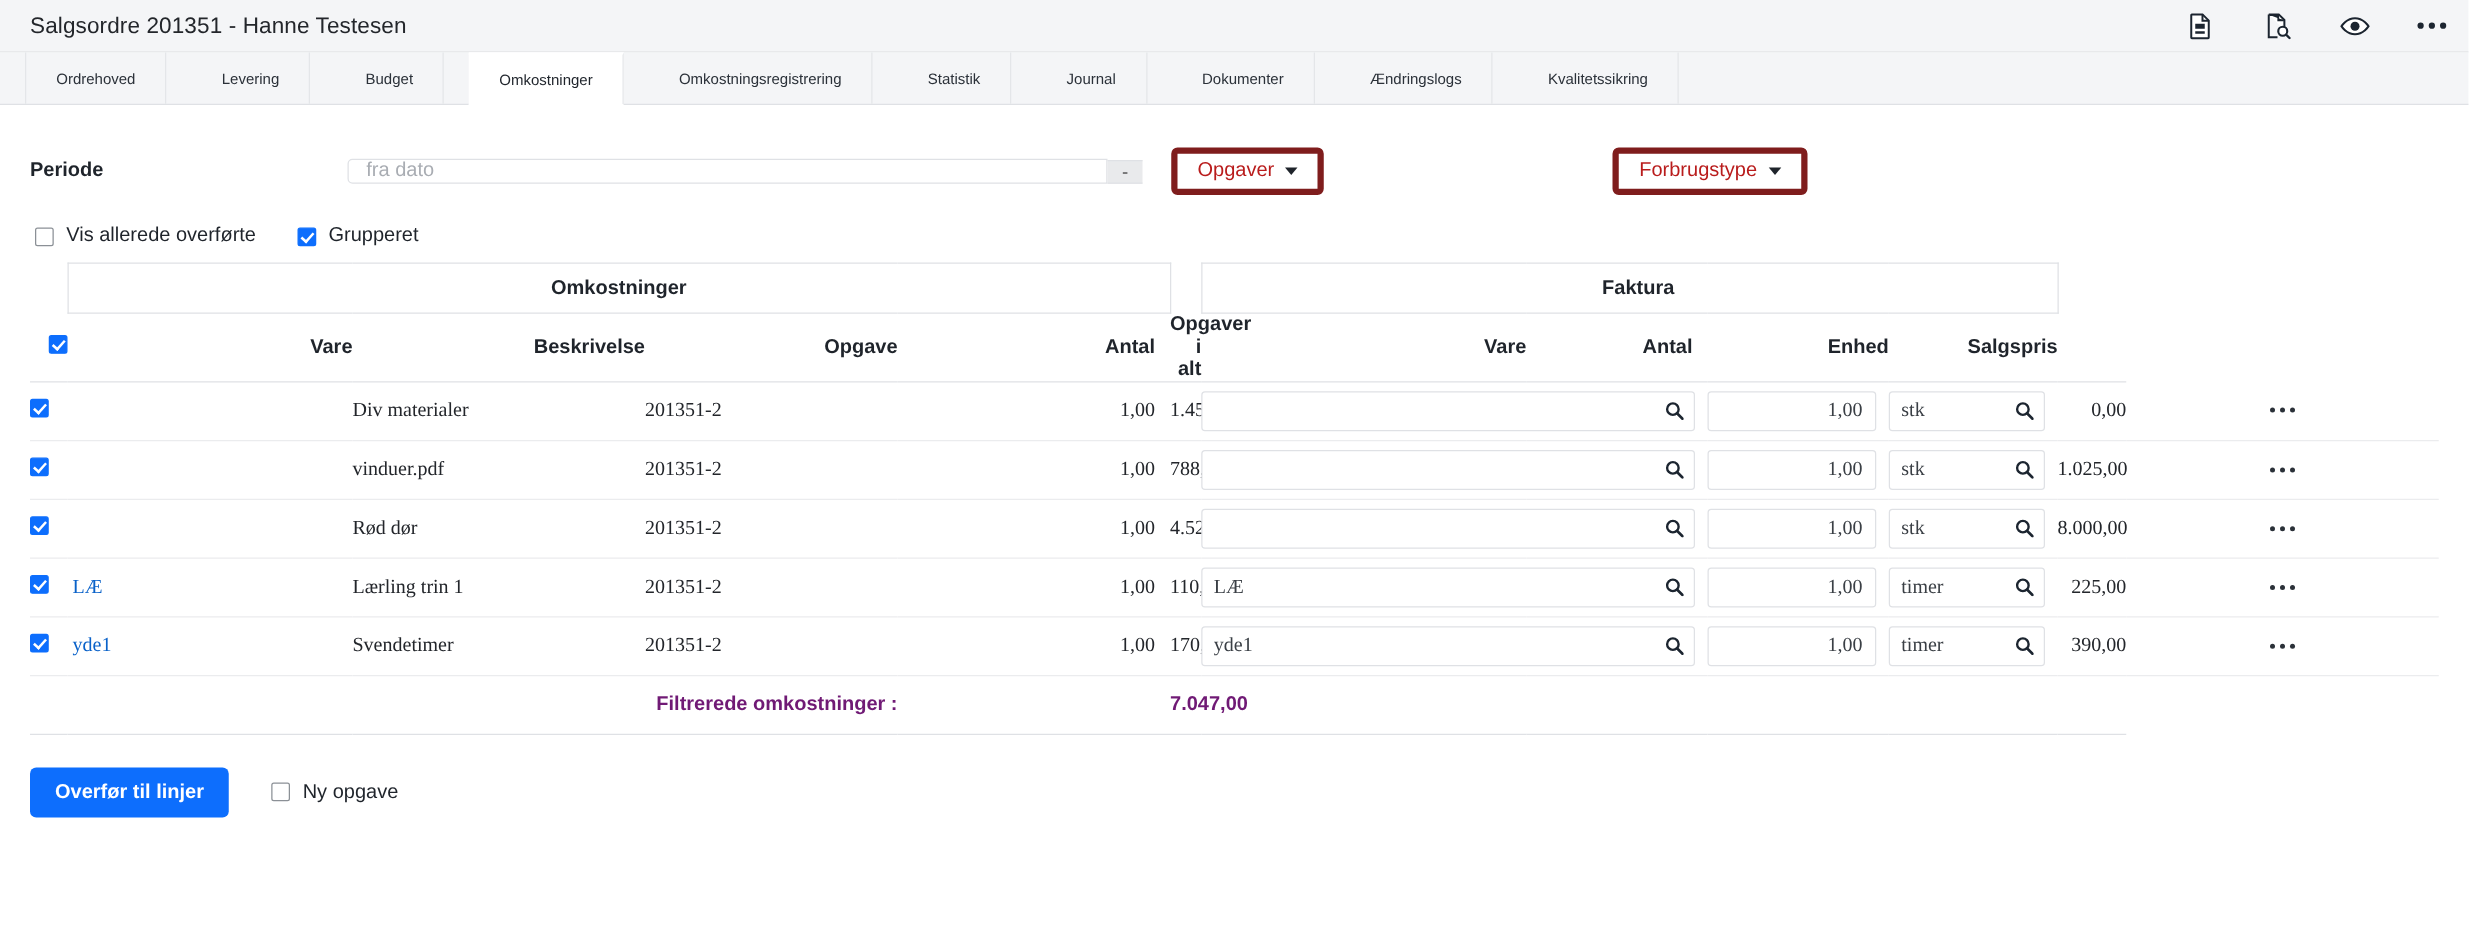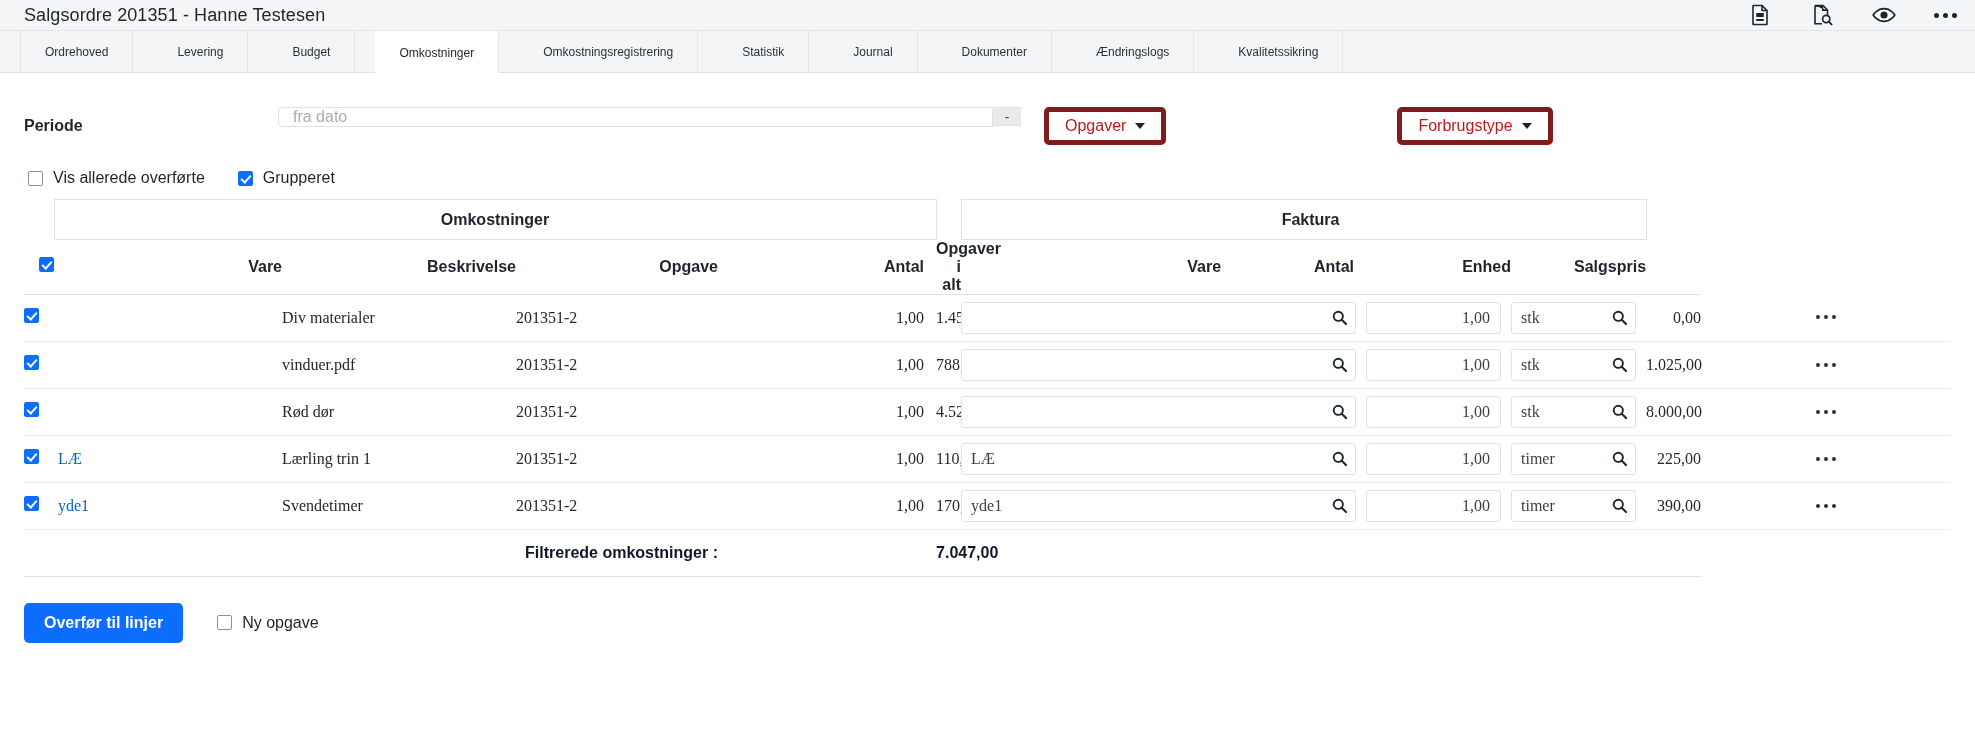--- a/index.html
+++ b/index.html
@@ -7,21 +7,21 @@
     margin: 0; padding: 0;
     width: 1975px; height: 754px;
     background: #ffffff;
     font-family: "Liberation Sans", sans-serif;
     -webkit-font-smoothing: antialiased;
   }
   .app { width: 1975px; height: 754px; position: relative; overflow: hidden; background:#fff; }
 
   
   .titlebar {
-    height: 31px;
+    height: 42px;
     background: #f4f5f7;
     border-bottom: 1px solid #e3e5e8;
     display: flex; align-items: center;
     padding: 0 18px 0 24px;
   }
   .titlebar-title {
     font-size: 18px; color: #23262b; font-weight: 400; letter-spacing: .1px;
   }
   .titlebar-actions { margin-left: auto; display: flex; align-items: center; gap: 38px; }
   .tb-icon { display:flex; align-items:center; justify-content:center; width: 24px; height: 24px; color:#1c2530; cursor: pointer; }
@@ -57,21 +57,21 @@
   }
   .tabs-tail { flex: 1; border-bottom: 0; }
 
   
   .filters {
     display: flex; align-items: center;
     padding: 28px 0 0 24px;
     height: 78px;
   }
   .periode-label { font-size: 16px; font-weight: bold; color:#1f242b; width: 254px; }
-  .daterange { display: flex; align-items: flex-start; width: 743px; height: 38px; }
+  .daterange { display: flex; align-items: center; width: 636px; height: 38px; }
   .date-input {
     flex: 1; border: 1px solid #dfe1e5; background: #fff; border-radius: 4px 0 0 4px;
     font-size: 16px; color: #222; padding: 0 14px; outline: none; font-family: inherit;
   }
   .date-input::placeholder { color: #a9adb3; }
   .date-sep {
     width: 28px; background: #e9eaec; border-top: 1px solid #dfe1e5; border-bottom: 1px solid #dfe1e5;
     display:flex; align-items:center; justify-content:center; font-size:15px; color:#555;
   }
   .date-input.right { border-radius: 0 4px 4px 0; border-left: 0; }
@@ -132,21 +132,21 @@
   .cell-input.num { text-align: right; padding-right: 10px; }
   .mag {
     position: absolute; right: 19px; top: 50%; transform: translateY(-50%);
     width: 16px; height: 16px; color: #1c2530; cursor: pointer; display:flex; align-items:center; justify-content:center;
   }
   .mag svg { display:block; }
   .row-dots { display:flex; gap:4px; align-items:center; justify-content:center; cursor:pointer; }
   .row-dots i { width:4px; height:4px; border-radius:50%; background:#2b3139; display:block; }
 
   tr.total-row td {
-    height: 47px; font-size: 16px; font-weight: bold; color: #0f172a; border-bottom: 1px solid #dfe1e5;
+    height: 47px; font-size: 16px; font-weight: bold; color: #701a75; border-bottom: 1px solid #dfe1e5;
     vertical-align: middle;
   }
   tr.total-row.last td { border-bottom: 1px solid #dfe1e5; }
 
   
   .footer { display:flex; align-items:center; padding: 26px 0 0 24px; }
   .btn-primary {
     background: #0d6efd; color: #fff; border: 0; border-radius: 5px;
     height: 40px; padding: 0 20px; font-size: 16px; font-weight: bold; cursor: pointer;
     font-family: inherit;

